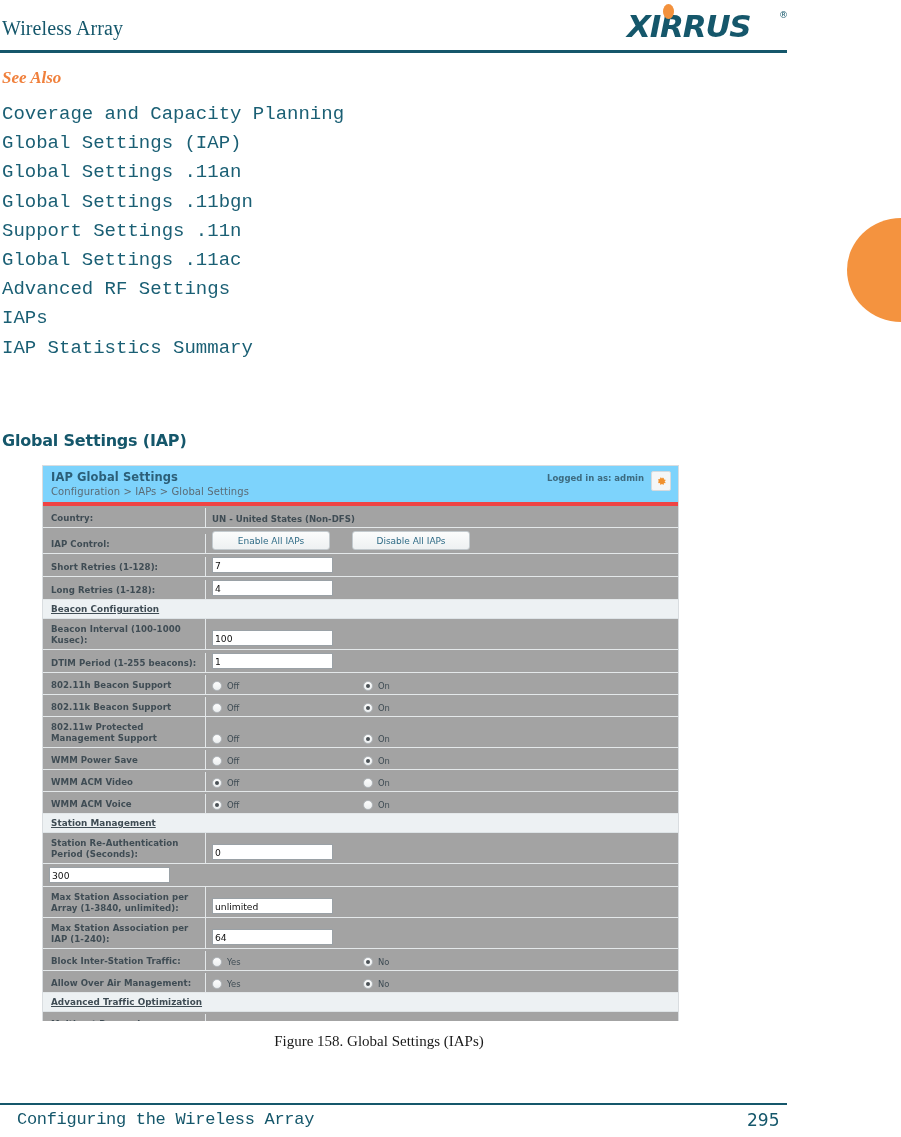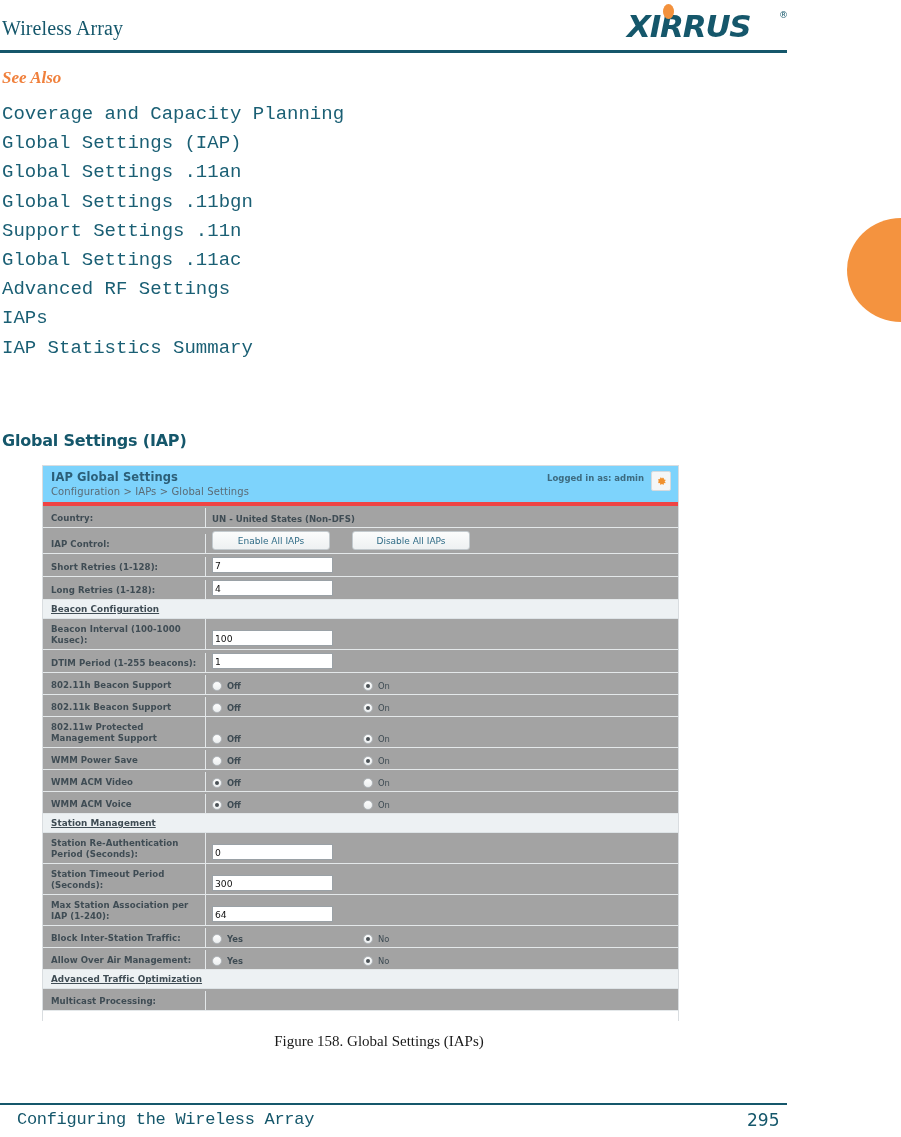--- a/index.html
+++ b/index.html
@@ -228,21 +228,21 @@
     cursor: pointer;
     padding: 0 0;
   }
   .radio-group { display: flex; align-items: center; width: 100%; }
   .radio-opt {
     display: flex; align-items: center;
     cursor: pointer;
     font-size: 8.4px;
     color: #3f4c54;
   }
-  .radio-opt.first { width: 151px; flex: 0 0 151px; font-weight: bold; }
+  .radio-opt.first { width: 151px; flex: 0 0 151px; }
   .rdo {
     width: 10px; height: 10px;
     border-radius: 50%;
     border: 1px solid #b4b9bd;
     background: linear-gradient(#fdfdfd, #eceff0);
     margin-right: 5px;
     position: relative;
     box-sizing: border-box;
     flex: 0 0 10px;
   }
@@ -460,23 +460,28 @@
         </div>
       </div>
       <div class="section-row">Station Management</div>
       <div class="row">
         <div class="row-label">Station Re-Authentication Period (Seconds):</div>
         <div class="row-field">
           <input type="text" class="txt" value="0" style="">
         </div>
       </div>
       <div class="row">
-        <div class="row-label">Station Timeout Period (Seconds):</div>
         <div class="row-field">
           <input type="text" class="txt" value="300" style="">
+        </div>
+      </div>
+      <div class="row">
+        <div class="row-label">Max Station Association per Array (1-3840, unlimited):</div>
+        <div class="row-field">
+          <input type="text" class="txt" value="unlimited" style="">
         </div>
       </div>
       <div class="row">
         <div class="row-label">Max Station Association per IAP (1-240):</div>
         <div class="row-field">
           <input type="text" class="txt" value="64" style="">
         </div>
       </div>
       <div class="row">
         <div class="row-label">Block Inter-Station Traffic:</div>

